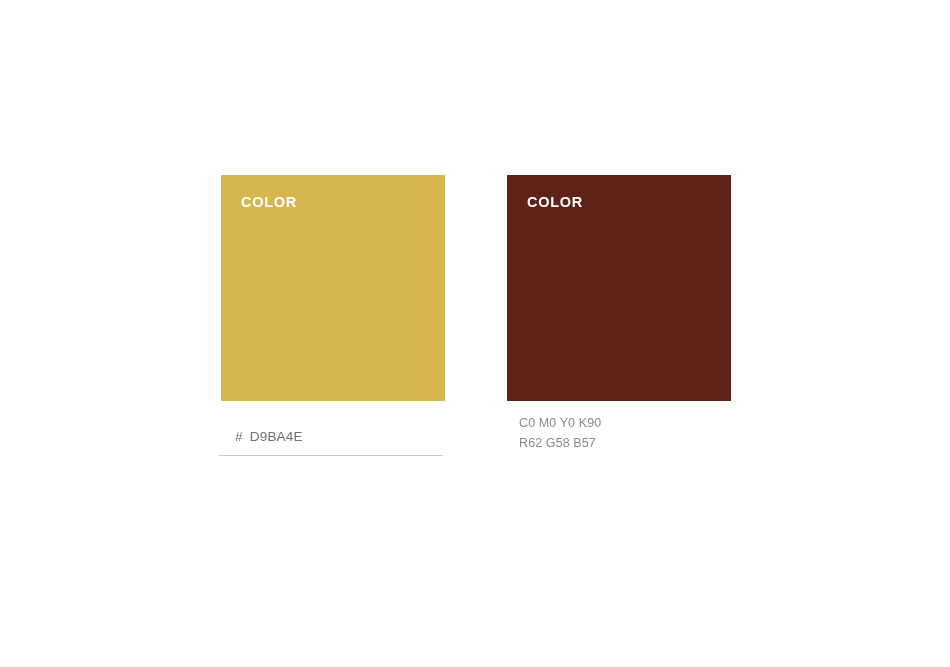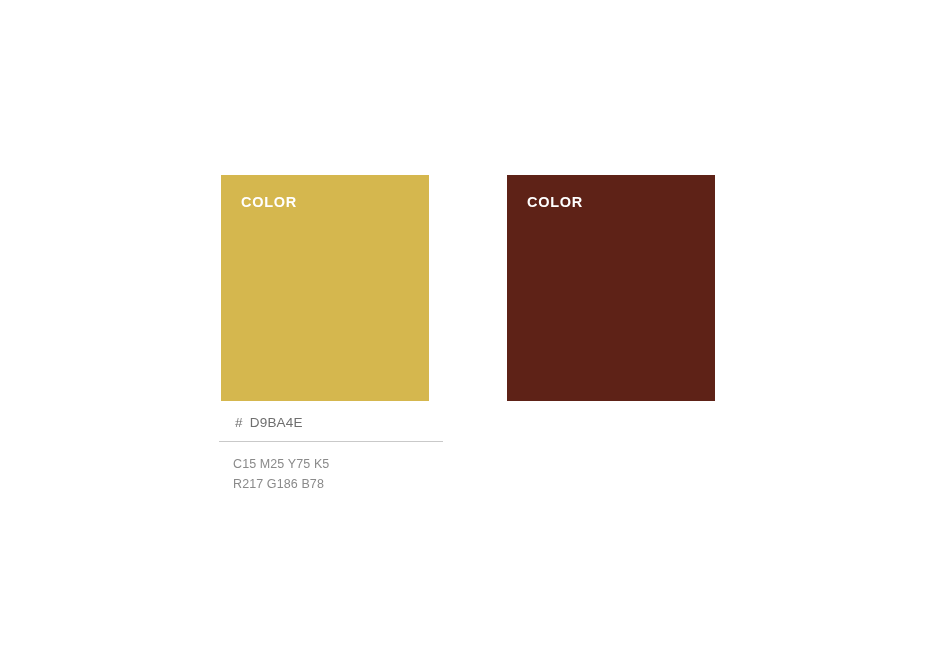--- a/index.html
+++ b/index.html
@@ -26,40 +26,40 @@
     flex-direction: row;
     gap: 62px;
   }
 
   .swatch-card {
     width: 224px;
     position: relative;
   }
 
   .swatch-chip {
-    width: 208px;
+    width: 224px;
     height: 226px;
     position: relative;
     margin-left: 2px;
   }
 
   .swatch-title {
     position: absolute;
     left: 20px;
     top: 20px;
     color: #ffffff;
     font-size: 14.5px;
     font-weight: bold;
     letter-spacing: 0.7px;
     line-height: 1;
     user-select: none;
   }
 
   .hex-row {
-    margin-top: 14px;
+    margin-top: 28px;
     padding-left: 16px;
     padding-bottom: 11px;
     border-bottom: 1px solid #c9c9c9;
     color: #6f6f6f;
     font-size: 13.5px;
     letter-spacing: 0.2px;
     white-space: nowrap;
   }
 
   .hex-sign {
@@ -84,25 +84,25 @@
 
 <div class="palette">
 
   <div class="swatch-card">
     <div class="swatch-chip" id="chip-0" style="background: rgb(213, 183, 78);">
       <div class="swatch-title">COLOR</div>
     </div>
     <div class="hex-row">
       <span class="hex-sign">#</span><span>D9BA4E</span>
     </div>
-    <div class="values">
-      <div class="line">C15 M25 Y75 K5</div>
-      <div class="line">R217 G186 B78</div>
-    </div>
   </div>
 
   <div class="swatch-card">
     <div class="swatch-chip" id="chip-1" style="background: rgb(94, 34, 23);">
       <div class="swatch-title">COLOR</div>
     </div>
+    <div class="values">
+      <div class="line">C0 M0 Y0 K90</div>
+      <div class="line">R62 G58 B57</div>
+    </div>
   </div>
 
 </div>
 
 </body></html>

